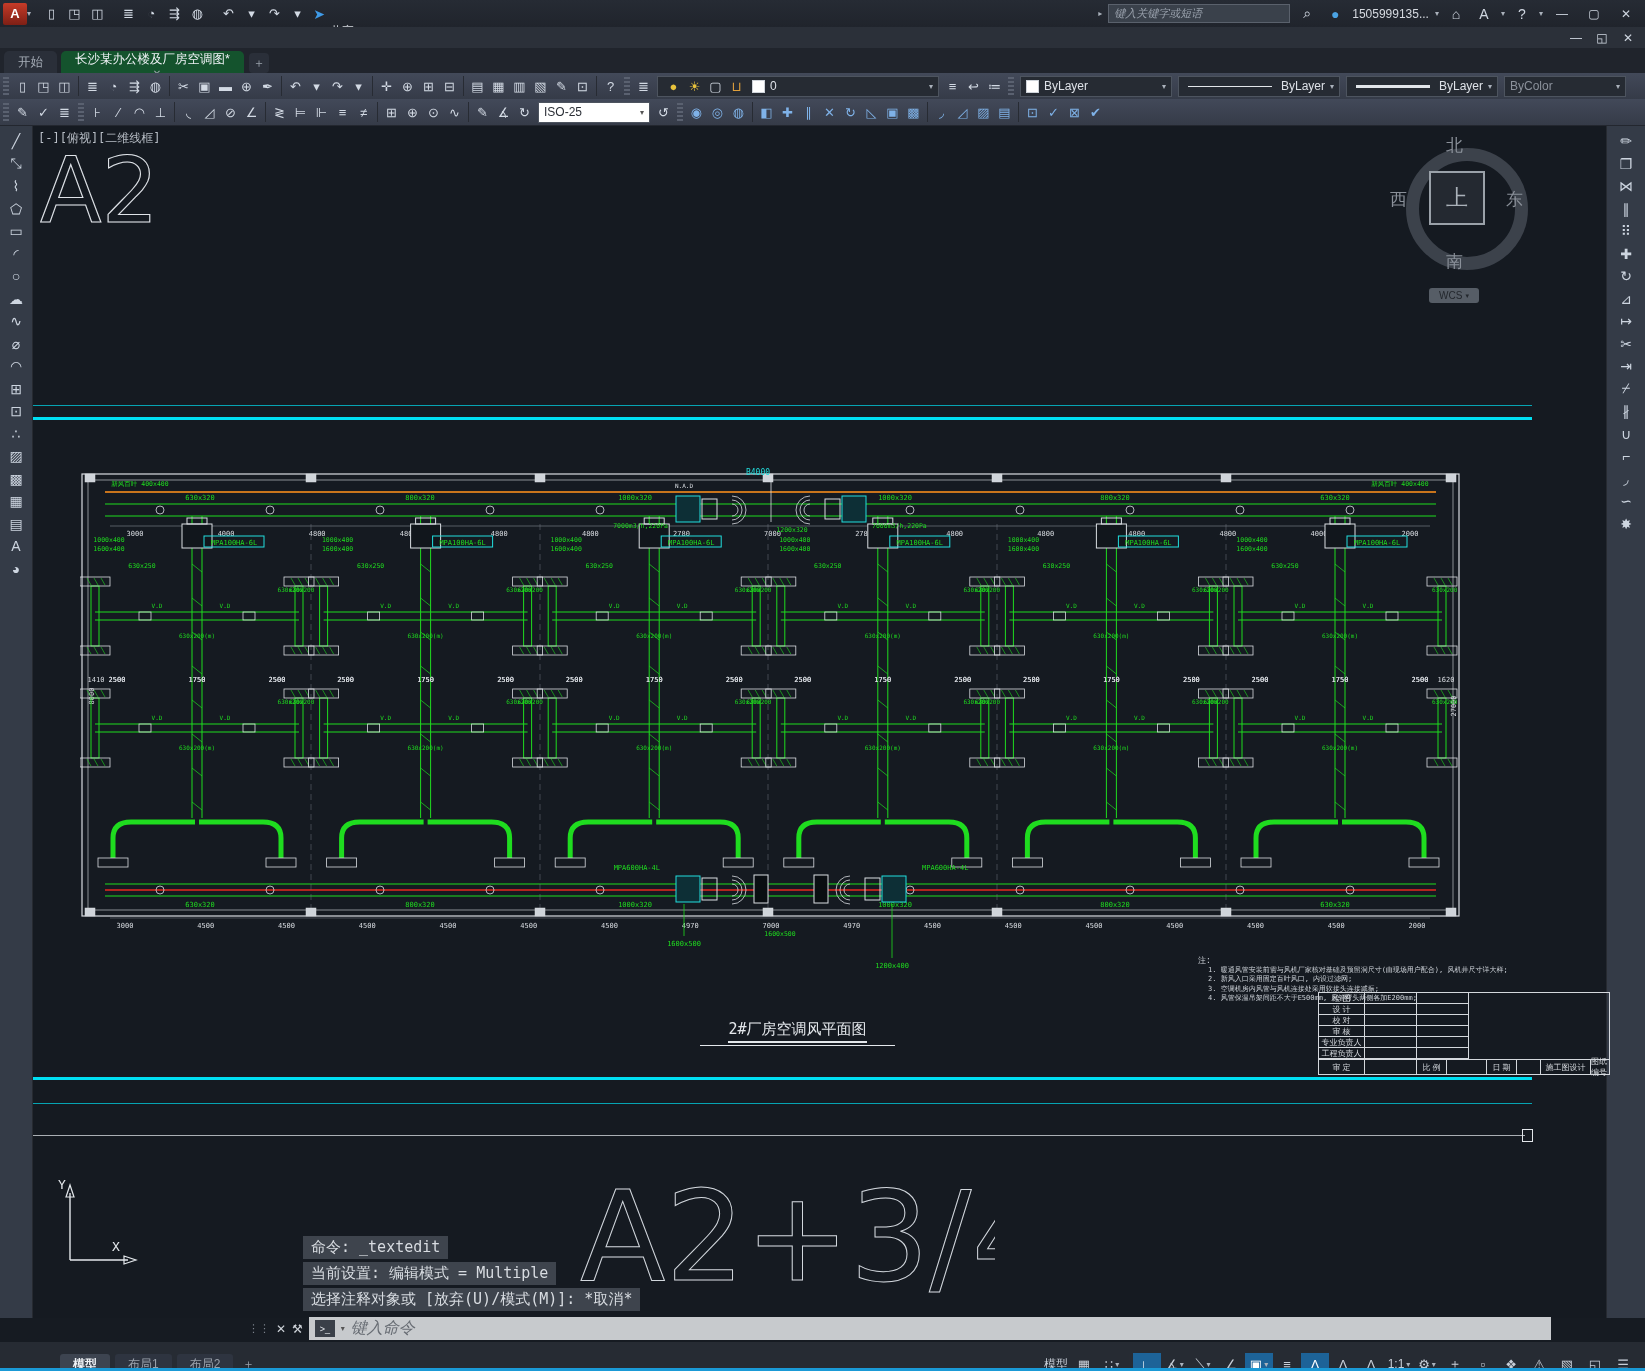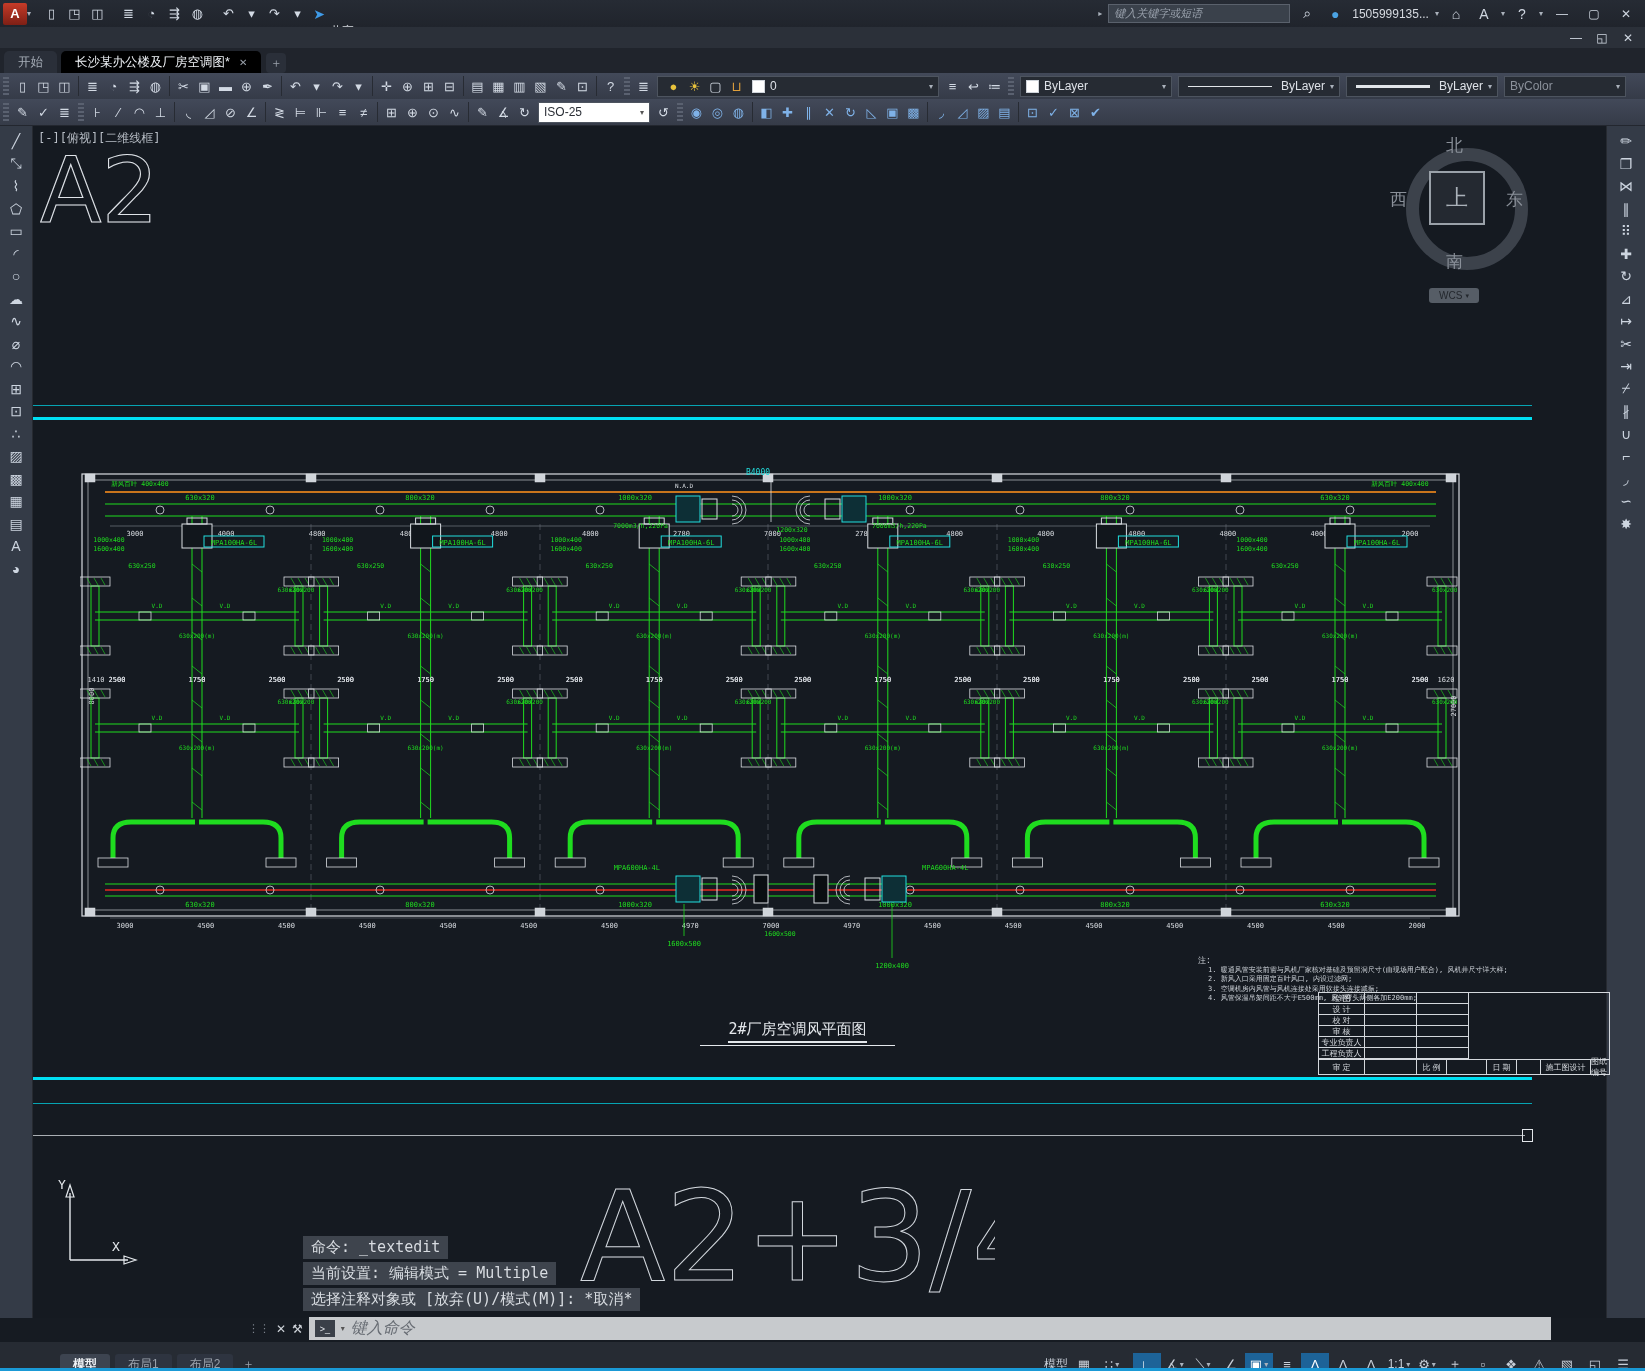--- a/index.html
+++ b/index.html
@@ -19,21 +19,21 @@
   #searchbox{width:170px;height:17px;background:#3a414b;border:1px solid #5a616c;color:#99a1ac;
              font-size:11px;font-style:italic;display:flex;align-items:center;padding:0 5px;}
   .winbtn{width:26px;height:20px;display:flex;align-items:center;justify-content:center;color:#cfd6e0;font-size:12px;}
   #menubar{left:0;top:27px;width:1645px;height:21px;background:#2b3039;display:flex;align-items:center;
            font-size:13px;border-bottom:1px solid #1b1f26;}
   .menu-item{padding:0 13px;color:#d7dbe1;height:21px;display:flex;align-items:center;}
   #menuwin{margin-left:auto;display:flex;padding-right:4px;}
   #filetabs{left:0;top:48px;width:1645px;height:25px;background:#20242c;display:flex;align-items:flex-end;font-size:12.5px;}
   .ftab{height:22px;display:flex;align-items:center;padding:0 14px;color:#a7aeb8;background:#2a2f39;
         border-radius:5px 5px 0 0;margin-left:4px;}
-  .ftab.active{background:#000000;color:#eef1f5;}
+  .ftab.active{background:#14532d;color:#eef1f5;flex-direction:column;}
   .ftab .x{margin-left:9px;font-size:10px;color:#9aa1ab;}
   .ftab-add{width:20px;height:20px;display:flex;align-items:center;justify-content:center;color:#9aa1ab;
             background:#2a2f39;border-radius:4px;margin-left:5px;font-size:12px;}
   .toolrow{left:0;width:1645px;height:26px;background:linear-gradient(#424959,#353b48);display:flex;
            align-items:center;border-bottom:1px solid #23272f;}
   #toolbar1{top:73px;} #toolbar2{top:99px;}
   .grip{width:6px;height:18px;margin:0 3px;background:repeating-linear-gradient(#5a6170 0 2px,transparent 2px 4px);}
   .tbgrp{display:flex;align-items:center;}
   .tbi{width:21px;height:21px;display:flex;align-items:center;justify-content:center;color:#d3dae4;font-size:13px;}
   .tbi.blue{color:#7fb2e8;} .tbi.yellow{color:#e8c33c;} .tbi.orange{color:#e0a03c;}

